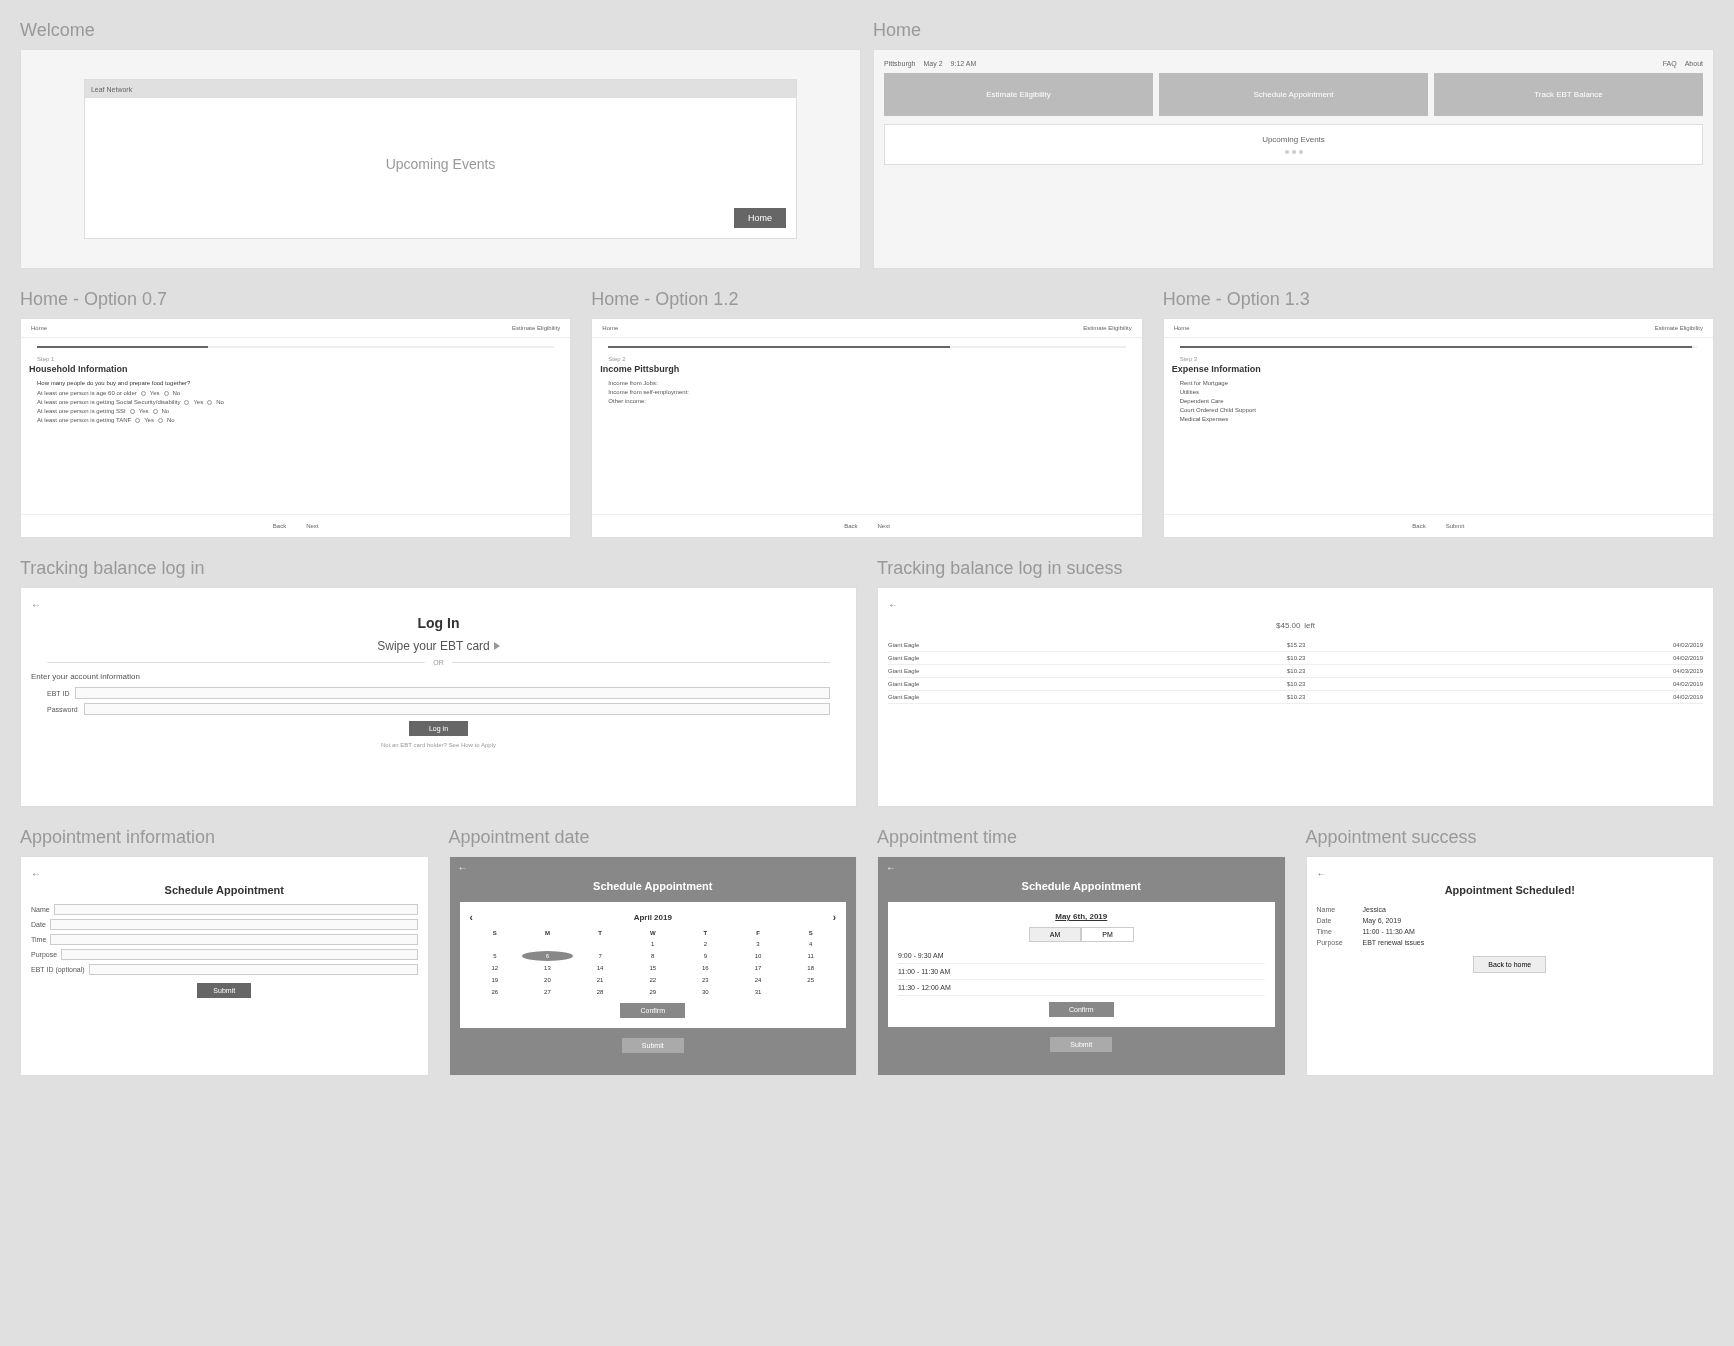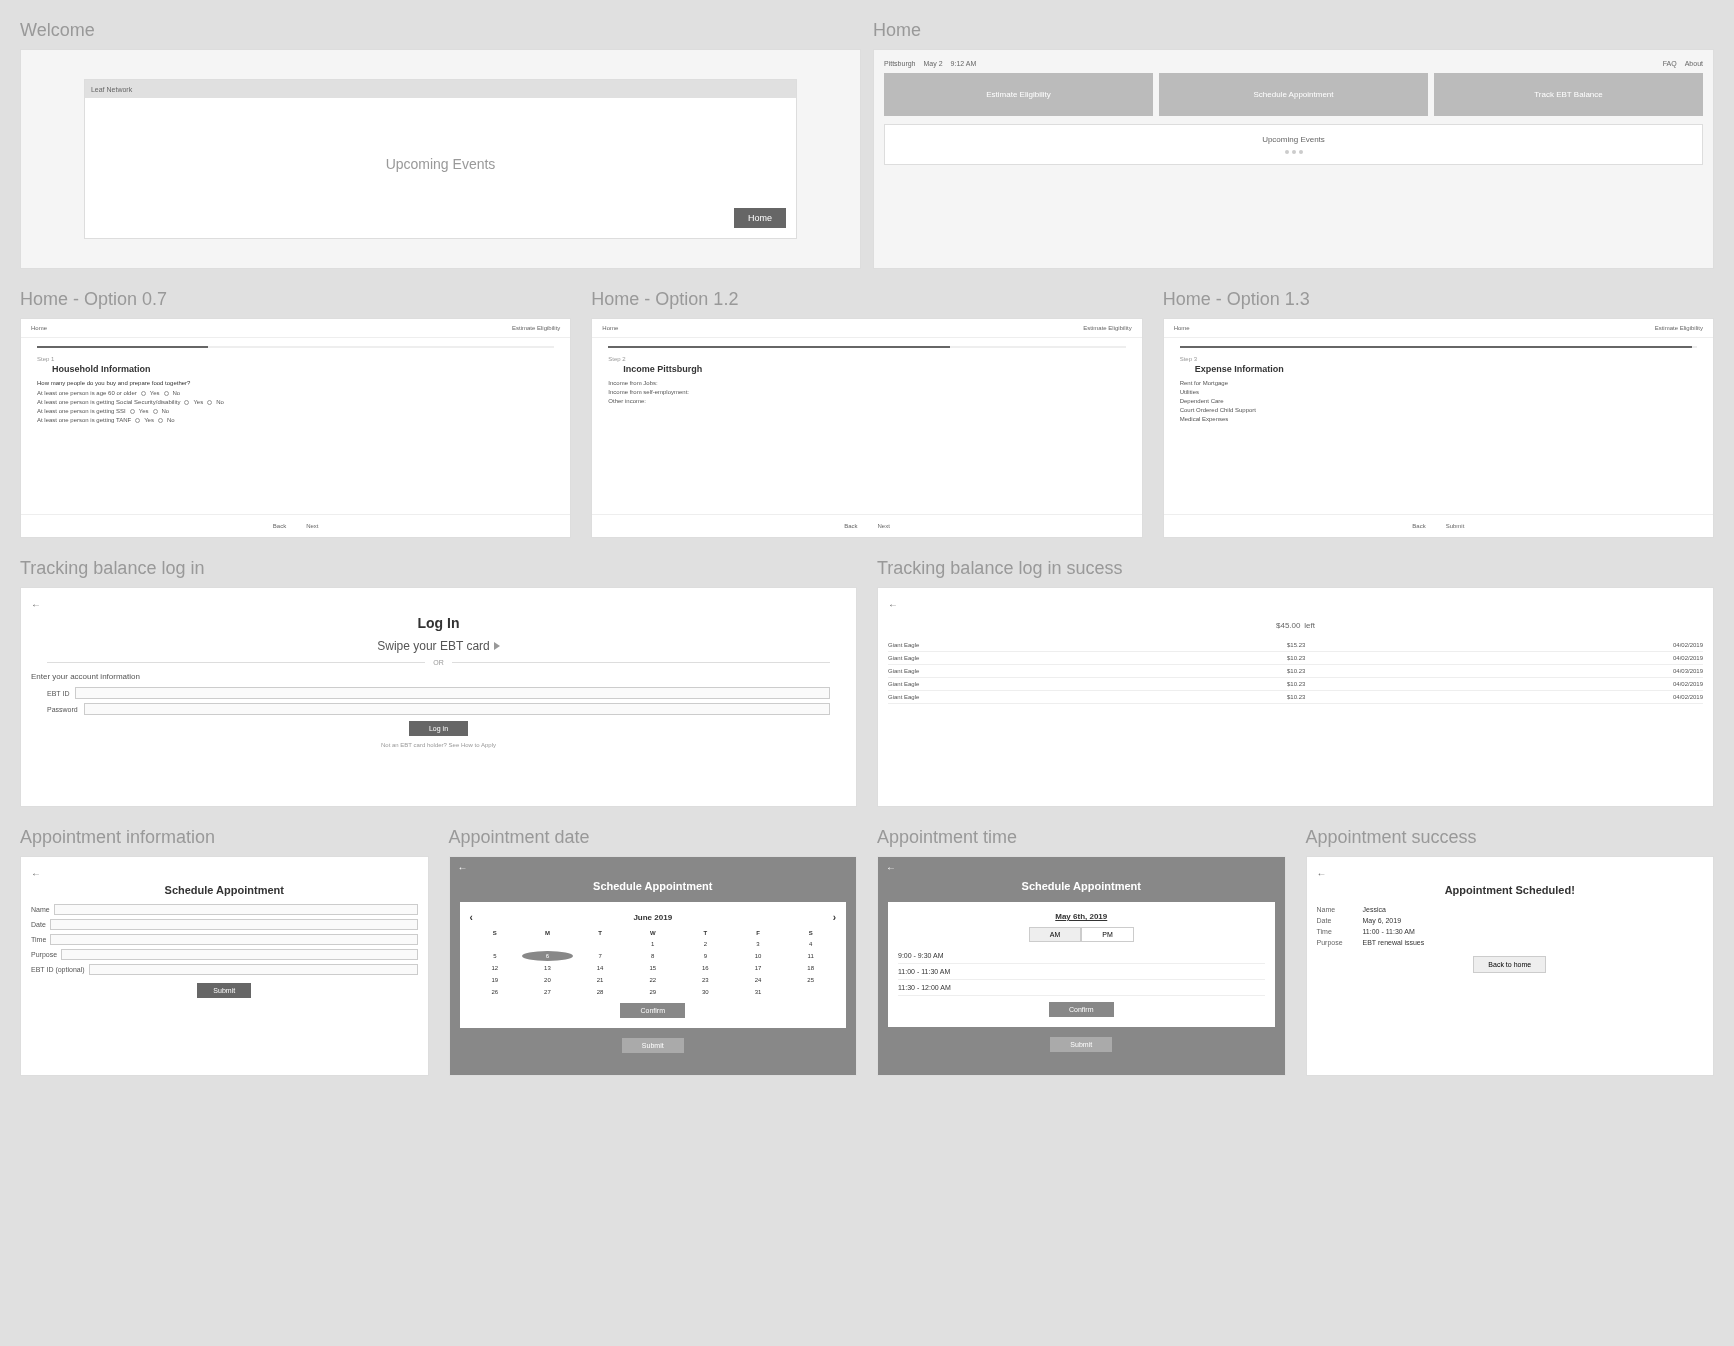--- a/index.html
+++ b/index.html
@@ -184,21 +184,21 @@
     }
     .form-step-label {
       font-size: 6px;
       color: #999;
       padding: 0 16px;
       margin-bottom: 2px;
     }
     .form-title {
       font-size: 9px;
       font-weight: bold;
-      padding: 0 31px;
+      padding: 0 8px;
       margin-bottom: 6px;
     }
     .form-question {
       font-size: 6px;
       color: #333;
       padding: 0 16px;
       margin-bottom: 4px;
     }
     .form-row {
       display: flex;
@@ -791,21 +791,21 @@
   </div>
 
   <div class="screen-wrapper">
     <div class="section-label">Appointment date</div>
     <div class="calendar-screen">
       <div class="cal-back">←</div>
       <div class="cal-screen-title">Schedule Appointment</div>
       <div class="calendar-inner">
         <div class="calendar-nav">
           <span class="calendar-arrow">‹</span>
-          <span>June 2019</span>
+          <span>April 2019</span>
           <span class="calendar-arrow">›</span>
         </div>
         <div class="cal-grid">
           <div class="cal-header">S</div>
           <div class="cal-header">M</div>
           <div class="cal-header">T</div>
           <div class="cal-header">W</div>
           <div class="cal-header">T</div>
           <div class="cal-header">F</div>
           <div class="cal-header">S</div>

